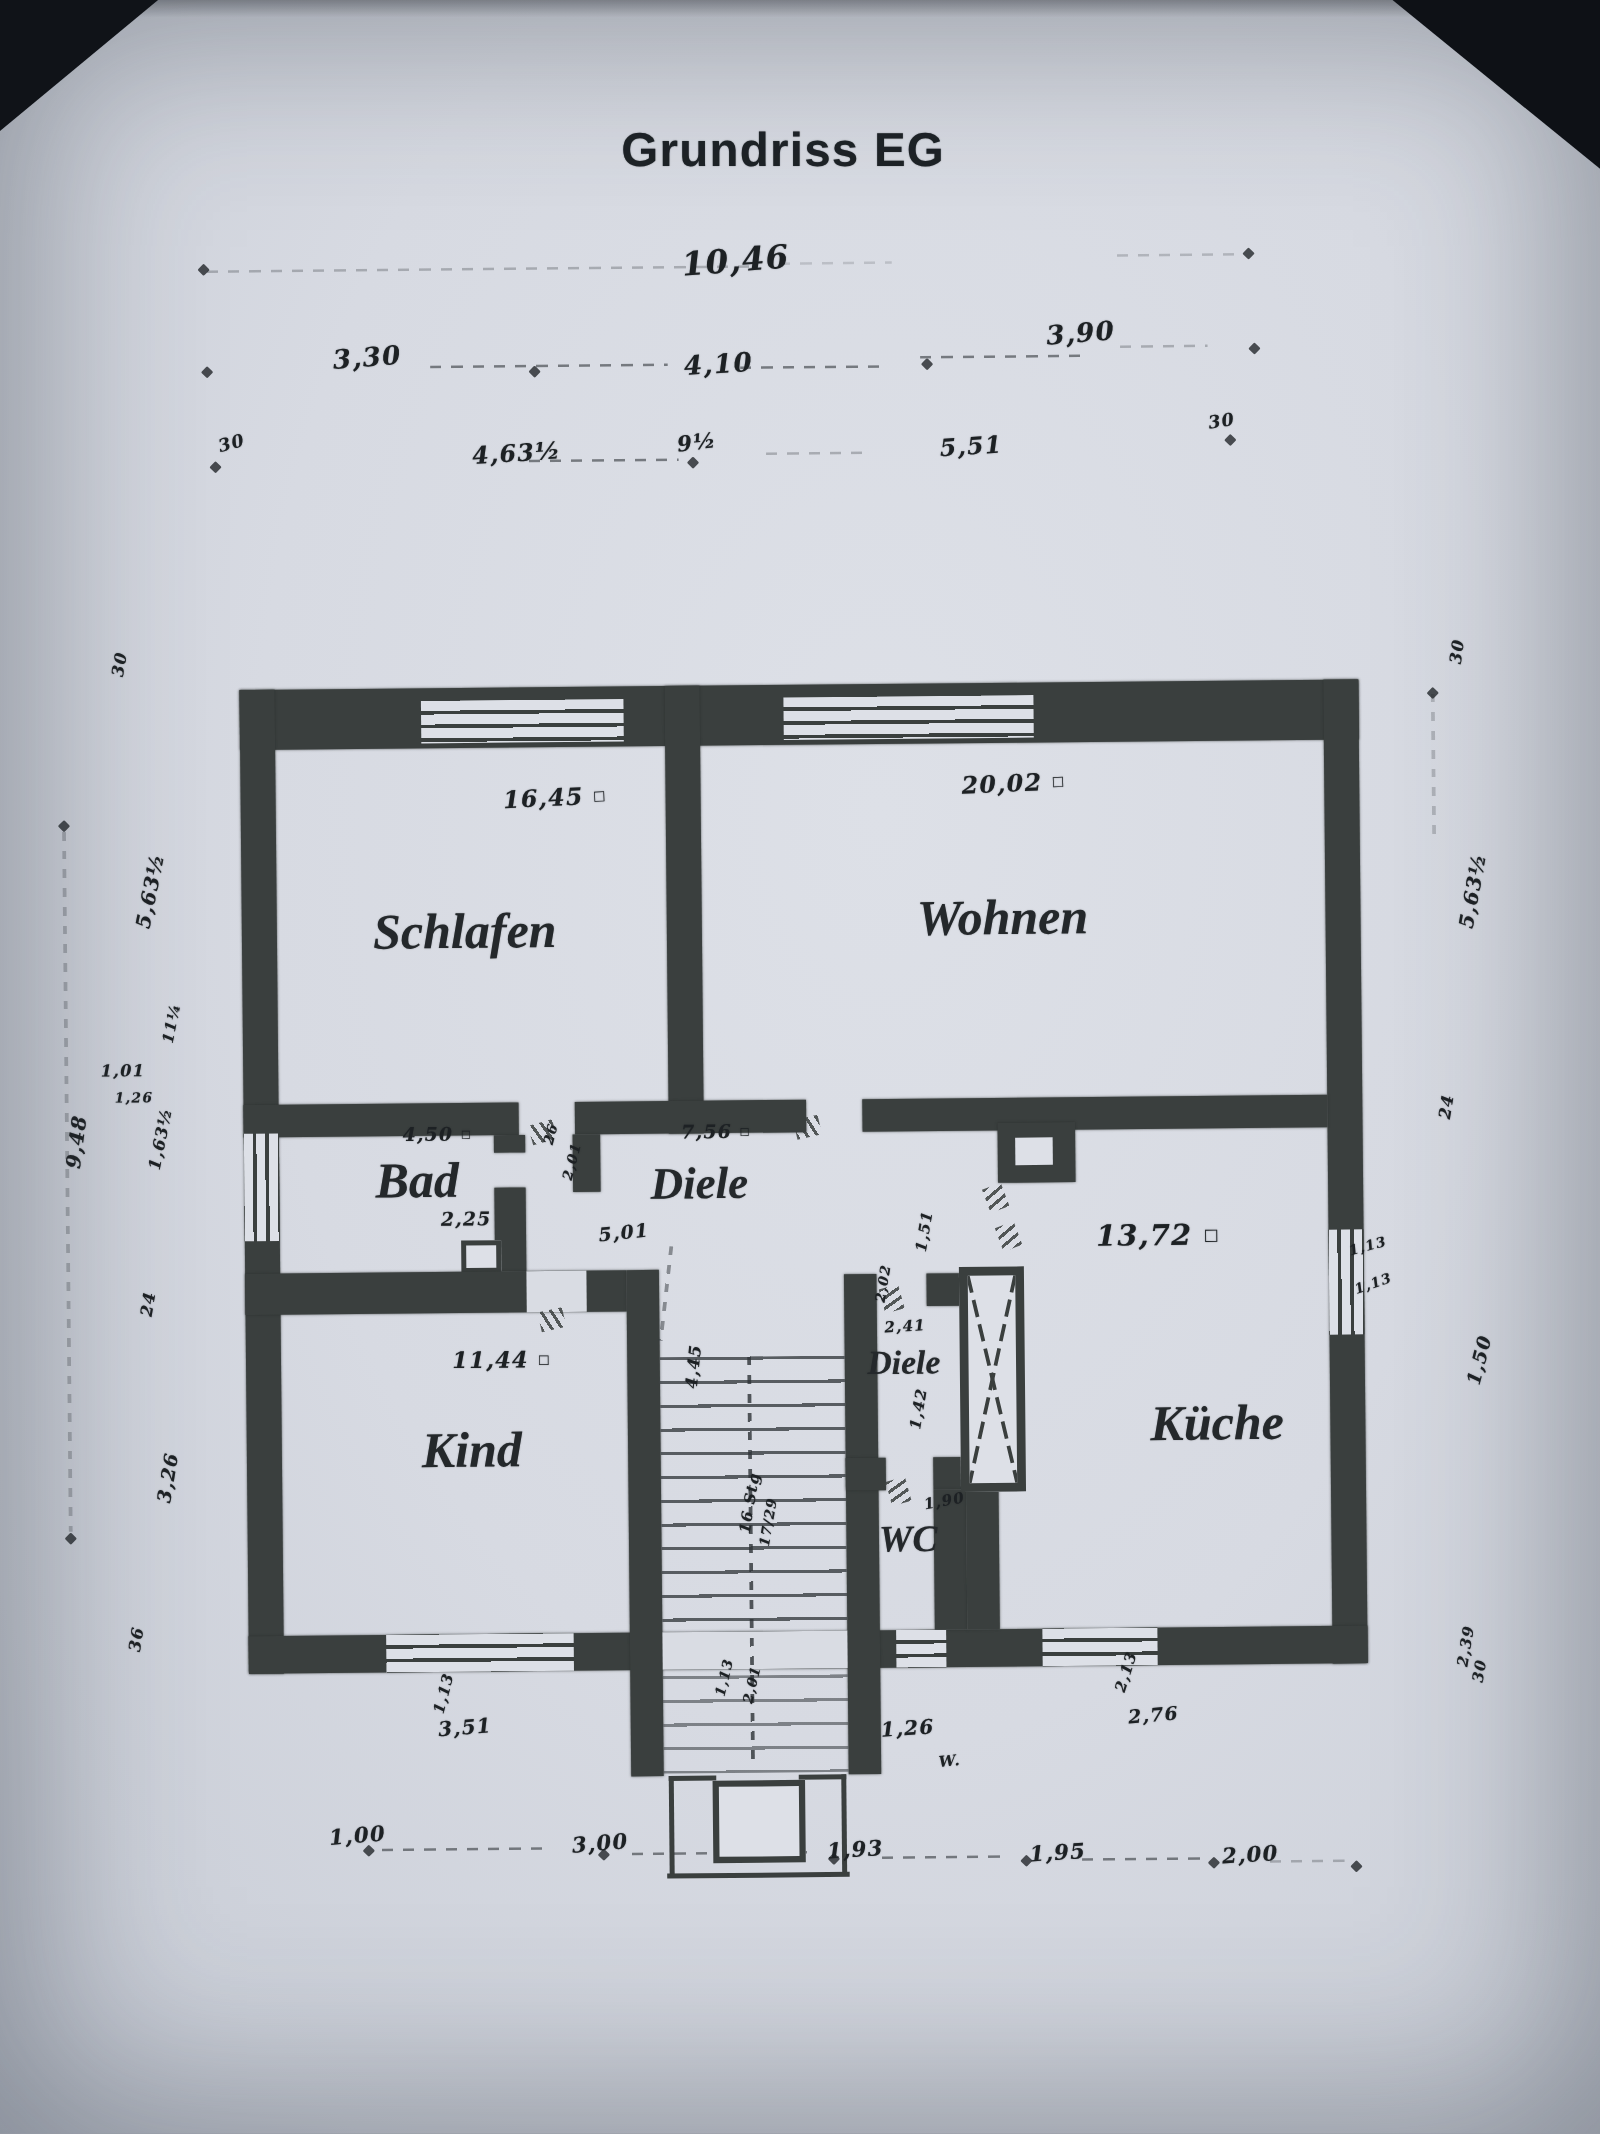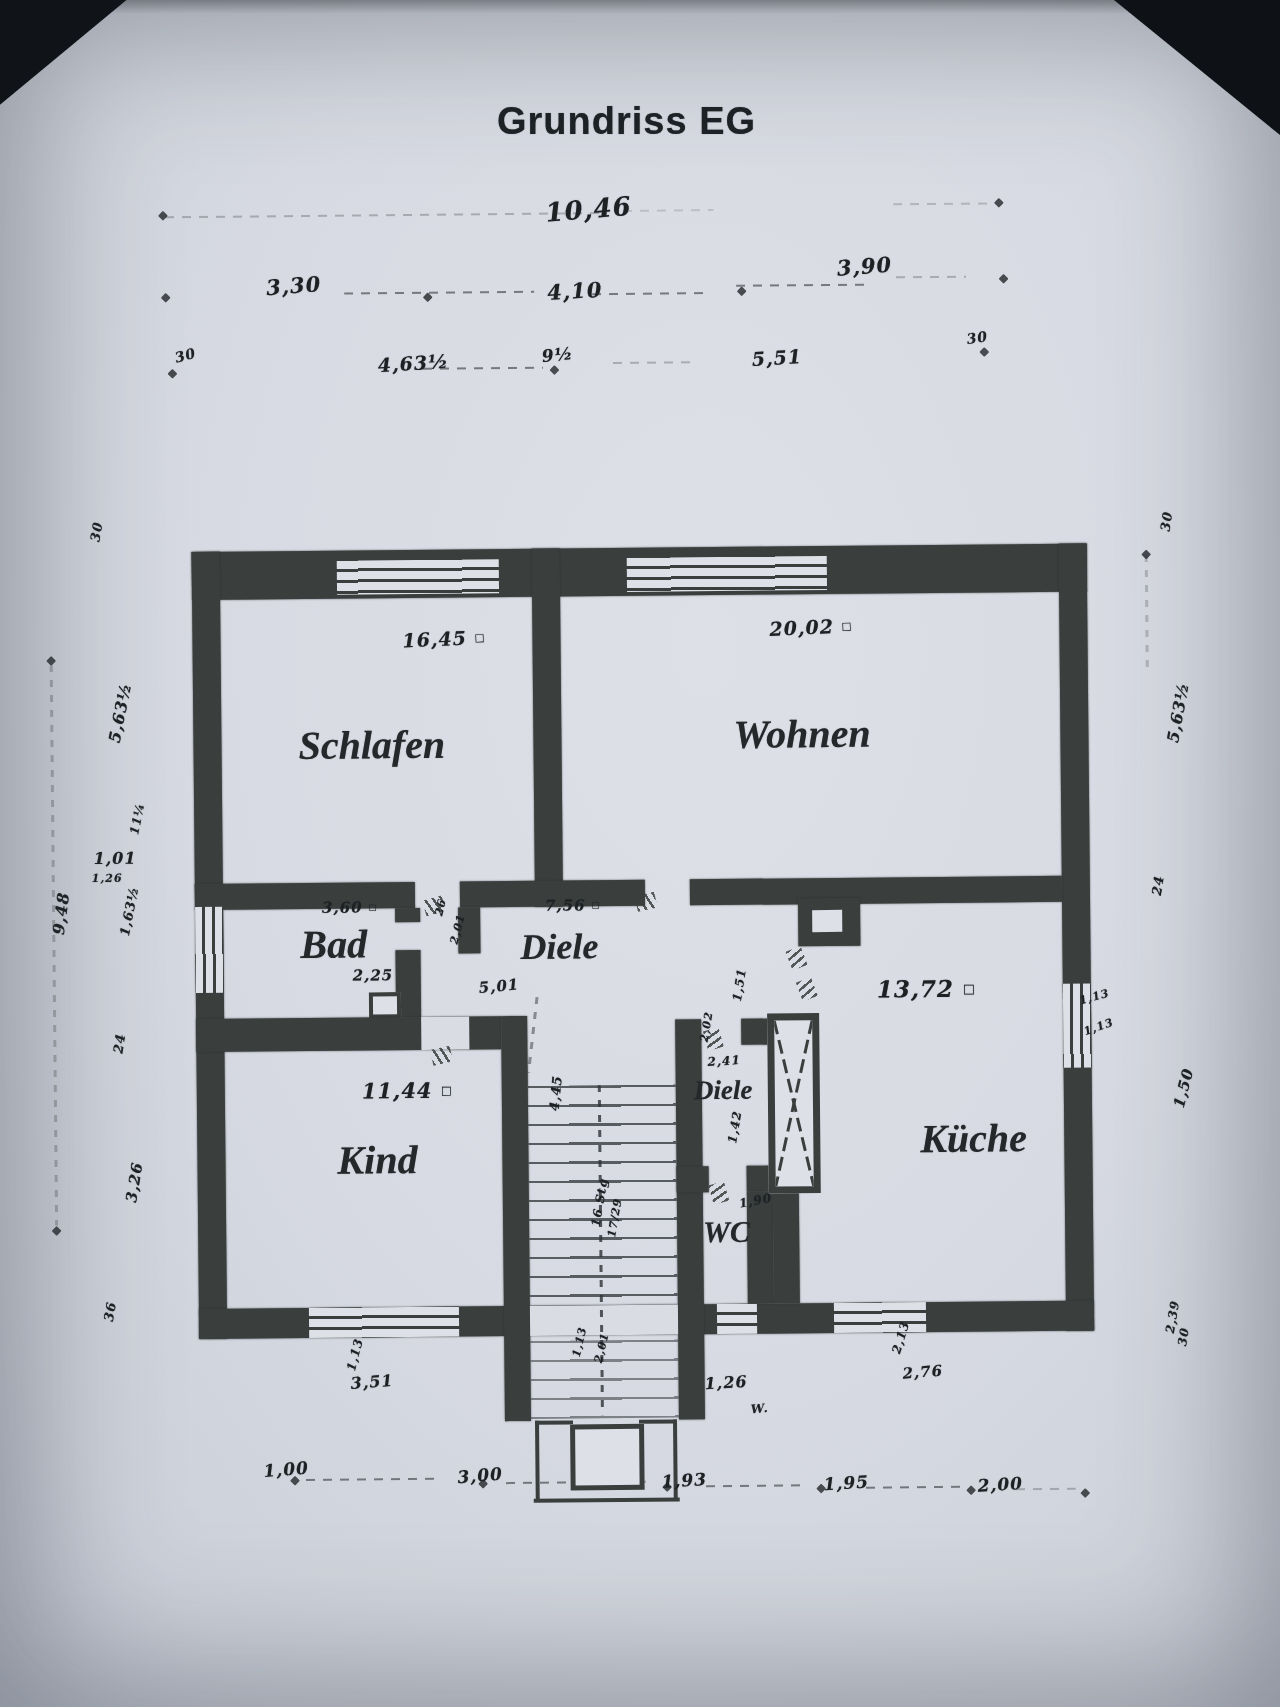--- a/index.html
+++ b/index.html
@@ -154,21 +154,21 @@
     <div class="hw" style="left:383px;top:352px;font-size:19px;transform:rotate(-3deg)">4,63½</div>
     <div class="hw" style="left:547px;top:346px;font-size:17px;transform:rotate(-6deg)">9½</div>
     <div class="hw" style="left:757px;top:350px;font-size:19px;transform:rotate(-3deg)">5,51</div>
     <div class="hw" style="left:972px;top:334px;font-size:14px;transform:rotate(-8deg)">30</div>
 
     <div class="hw" style="left:90px;top:520px;font-size:13px;transform:rotate(-80deg)">30</div>
     <div class="hw" style="left:92px;top:700px;font-size:16px;transform:rotate(-78deg)">5,63½</div>
     <div class="hw" style="left:40px;top:900px;font-size:16px;transform:rotate(-82deg)">9,48</div>
     <div class="hw" style="left:122px;top:808px;font-size:12px;transform:rotate(-78deg)">11¼</div>
     <div class="hw" style="left:104px;top:900px;font-size:13px;transform:rotate(-78deg)">1,63½</div>
-    <div class="hw" style="left:94px;top:846px;font-size:16px">1,01</div>
+    <div class="hw" style="left:81px;top:846px;font-size:13px">1,01</div>
     <div class="hw" style="left:92px;top:868px;font-size:11px">1,26</div>
     <div class="hw" style="left:108px;top:1032px;font-size:13px;transform:rotate(-80deg)">24</div>
     <div class="hw" style="left:112px;top:1170px;font-size:15px;transform:rotate(-80deg)">3,26</div>
     <div class="hw" style="left:96px;top:1300px;font-size:13px;transform:rotate(-80deg)">36</div>
 
     <div class="hw" style="left:1160px;top:520px;font-size:13px;transform:rotate(-82deg)">30</div>
     <div class="hw" style="left:1150px;top:710px;font-size:16px;transform:rotate(-79deg)">5,63½</div>
     <div class="hw" style="left:1148px;top:884px;font-size:13px;transform:rotate(-80deg)">24</div>
     <div class="hw" style="left:1078px;top:996px;font-size:11px;transform:rotate(-15deg)">1,13</div>
     <div class="hw" style="left:1082px;top:1026px;font-size:11px;transform:rotate(-18deg)">1,13</div>
@@ -188,31 +188,31 @@
     <div class="hw" style="left:818px;top:1477px;font-size:17px;transform:rotate(-3deg)">1,95</div>
     <div class="hw" style="left:972px;top:1480px;font-size:17px;transform:rotate(-3deg)">2,00</div>
 
     <div class="hw" style="left:405px;top:628px;font-size:19px;transform:rotate(-2deg)">
       <span>16,45</span> <span class="sqm">□</span></div>
     <div class="rn" style="left:300px;top:723px;font-size:40px">Schlafen</div>
     <div class="hw" style="left:772px;top:620px;font-size:19px;transform:rotate(-2deg)">
       <span>20,02</span> <span class="sqm">□</span></div>
     <div class="rn" style="left:735px;top:716px;font-size:40px">Wohnen</div>
     <div class="hw" style="left:322px;top:898px;font-size:15px">
-      <span>3,60</span> <span class="sqm">□</span></div>
+      <span>4,50</span> <span class="sqm">□</span></div>
     <div class="rn" style="left:300px;top:922px;font-size:40px">Bad</div>
     <div class="hw" style="left:352px;top:966px;font-size:15px">2,25</div>
     <div class="hw" style="left:545px;top:898px;font-size:15px">
       <span>7,56</span> <span class="sqm">□</span></div>
     <div class="rn" style="left:520px;top:928px;font-size:36px">Diele</div>
     <div class="hw" style="left:478px;top:978px;font-size:15px;transform:rotate(-5deg)">5,01</div>
     <div class="hw" style="left:876px;top:980px;font-size:23px">
       <span>13,72</span> <span class="sqm">□</span></div>
     <div class="rn" style="left:918px;top:1122px;font-size:40px">Küche</div>
-    <div class="hw" style="left:360px;top:1078px;font-size:21px">
+    <div class="hw" style="left:360px;top:1078px;font-size:18px">
       <span>11,44</span> <span class="sqm">□</span></div>
     <div class="rn" style="left:335px;top:1138px;font-size:40px">Kind</div>
     <div class="hw" style="left:706px;top:1056px;font-size:12px;transform:rotate(-3deg)">2,41</div>
     <div class="rn" style="left:692px;top:1078px;font-size:27px">Diele</div>
     <div class="hw" style="left:716px;top:1122px;font-size:12px;transform:rotate(-80deg)">1,42</div>
     <div class="rn" style="left:700px;top:1218px;font-size:30px">WC</div>
     <div class="hw" style="left:736px;top:1196px;font-size:12px;transform:rotate(-10deg)">1,90</div>
 
     <div class="hw" style="left:432px;top:900px;font-size:11px;transform:rotate(-75deg)">26</div>
     <div class="hw" style="left:442px;top:922px;font-size:11px;transform:rotate(-75deg)">2,01</div>

